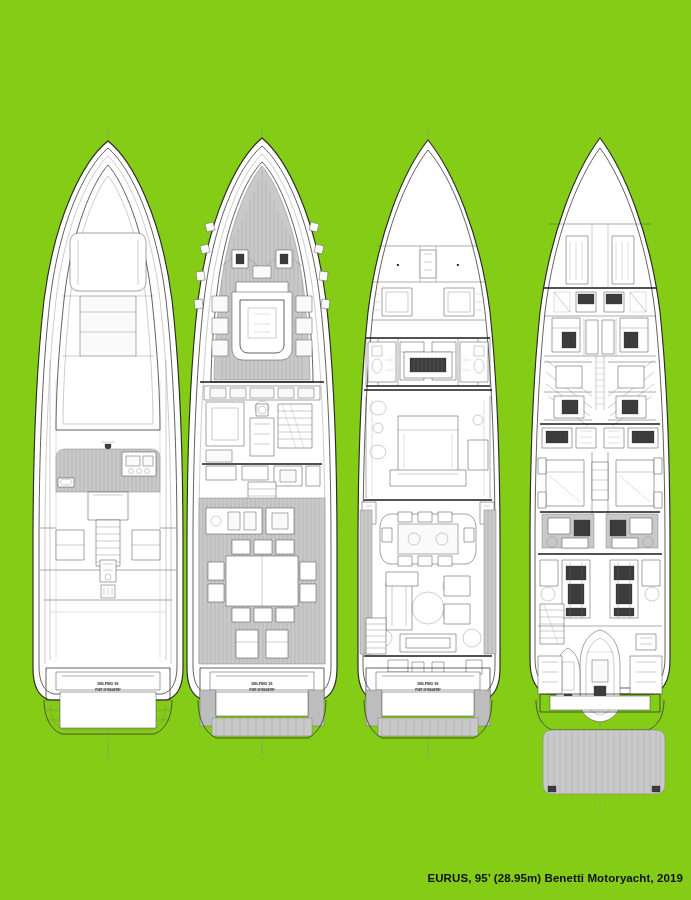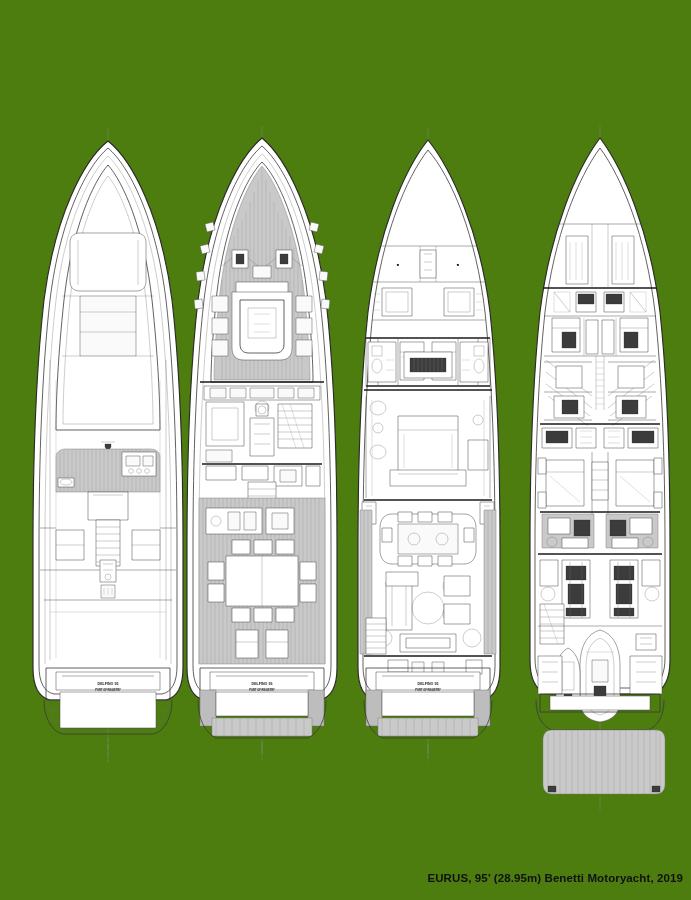--- a/index.html
+++ b/index.html
@@ -1,19 +1,19 @@
 <!DOCTYPE html>
 <html><head>
 <meta charset="utf-8">
 <style>
   html,body{margin:0;padding:0;background:#ffffff;}
   body{width:691px;height:900px;position:relative;overflow:hidden;
        font-family:"Liberation Sans",sans-serif;color:#111;}
 
-  #sheet{position:absolute;inset:0;background:#4d7c0f;}
+  #sheet{position:absolute;inset:0;background:#84cc16;}
 
   svg.plan{position:absolute;top:0;left:0;width:691px;height:900px;overflow:visible;}
 
   
   .hull{fill:#fff;stroke:#2b2b2b;stroke-width:1.15;}
   .hull2{fill:none;stroke:#3a3a3a;stroke-width:.8;}
   .thin{fill:none;stroke:#555;stroke-width:.5;}
   .hair{fill:none;stroke:#6d6d6d;stroke-width:.35;}
   .hair2{fill:none;stroke:#8a8a8a;stroke-width:.28;}
   .heavy{fill:none;stroke:#1a1a1a;stroke-width:1.6;}

